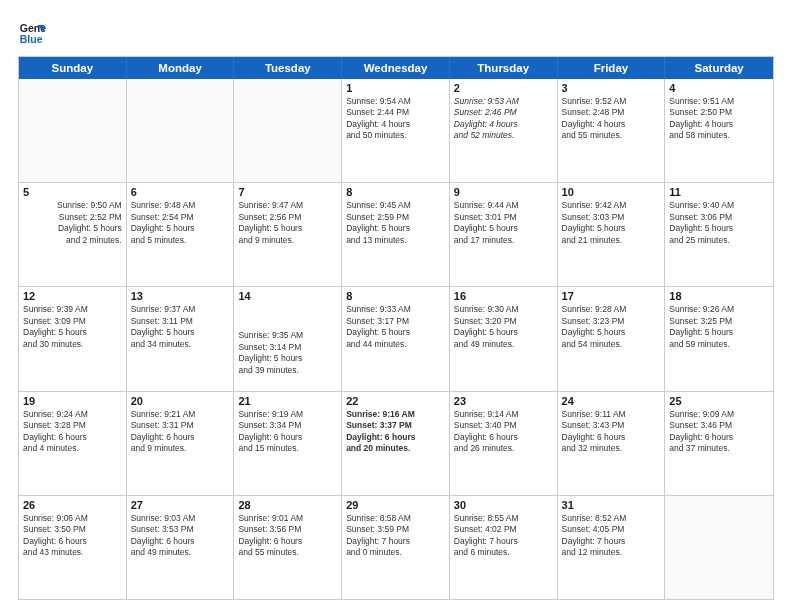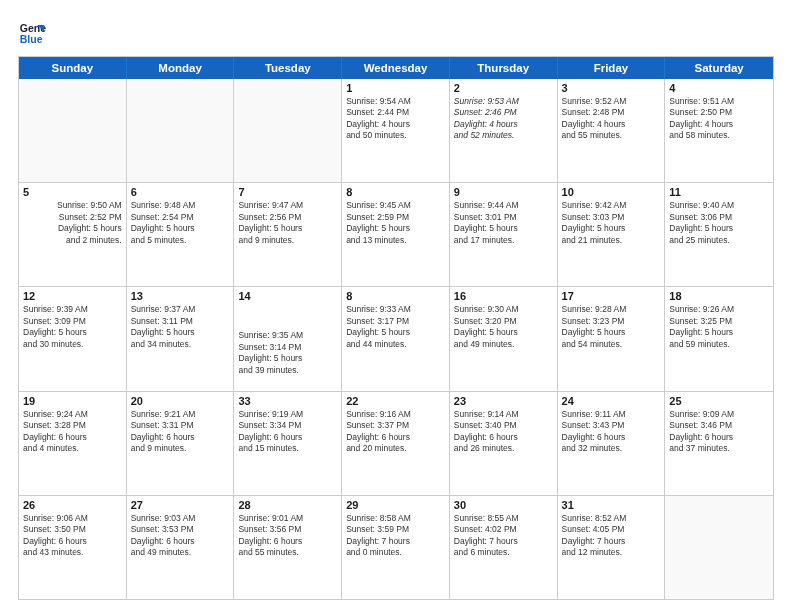--- a/index.html
+++ b/index.html
@@ -274,29 +274,29 @@
 and 4 minutes.</div>
           </div>
           <div class="cal-cell">
             <div class="day-number">20</div>
             <div class="cell-text" style="white-space: pre-line;">Sunrise: 9:21 AM
 Sunset: 3:31 PM
 Daylight: 6 hours
 and 9 minutes.</div>
           </div>
           <div class="cal-cell">
-            <div class="day-number">33</div>
+            <div class="day-number">21</div>
             <div class="cell-text" style="white-space: pre-line;">Sunrise: 9:19 AM
 Sunset: 3:34 PM
 Daylight: 6 hours
 and 15 minutes.</div>
           </div>
           <div class="cal-cell">
             <div class="day-number">22</div>
-            <div class="cell-text" style="white-space: pre-line;">Sunrise: 9:16 AM
+            <div class="cell-text" style="white-space: pre-line; font-weight: bold;">Sunrise: 9:16 AM
 Sunset: 3:37 PM
 Daylight: 6 hours
 and 20 minutes.</div>
           </div>
           <div class="cal-cell">
             <div class="day-number">23</div>
             <div class="cell-text" style="white-space: pre-line;">Sunrise: 9:14 AM
 Sunset: 3:40 PM
 Daylight: 6 hours
 and 26 minutes.</div>

